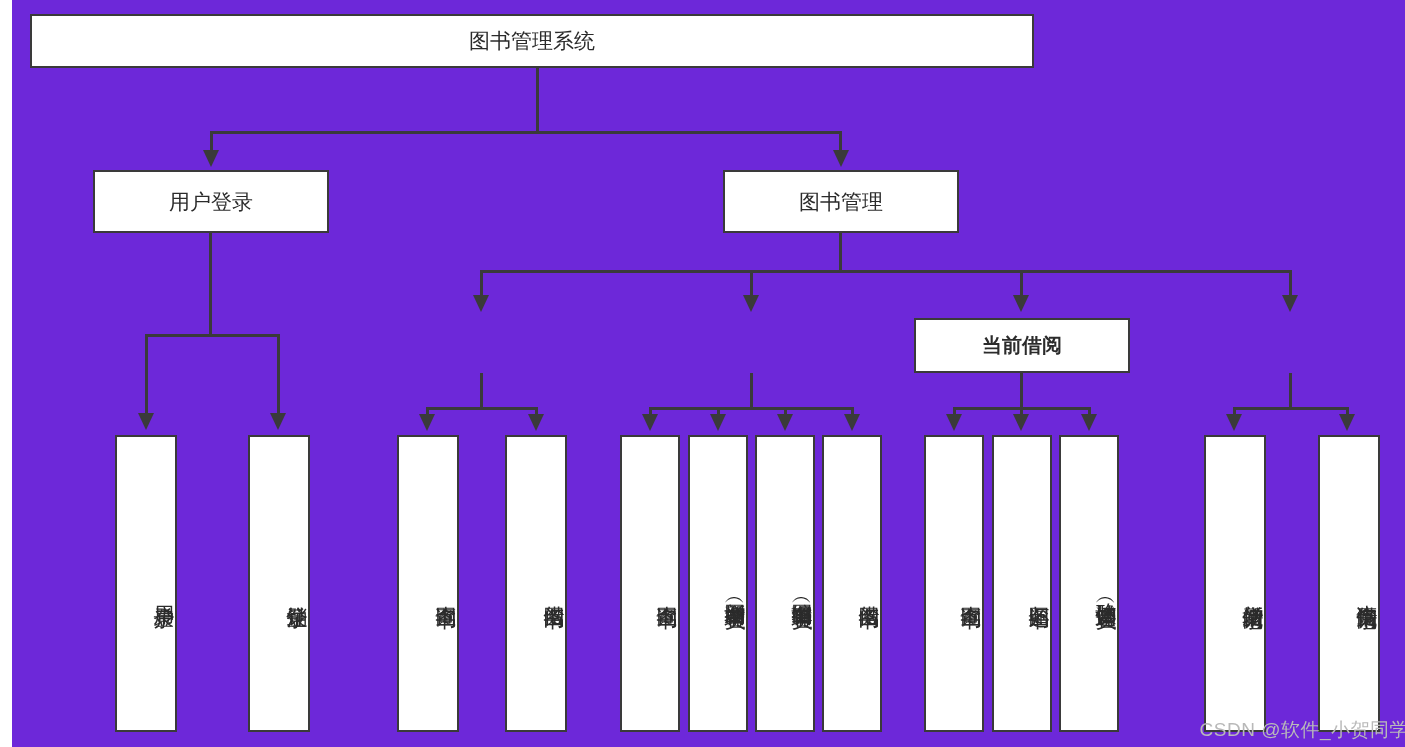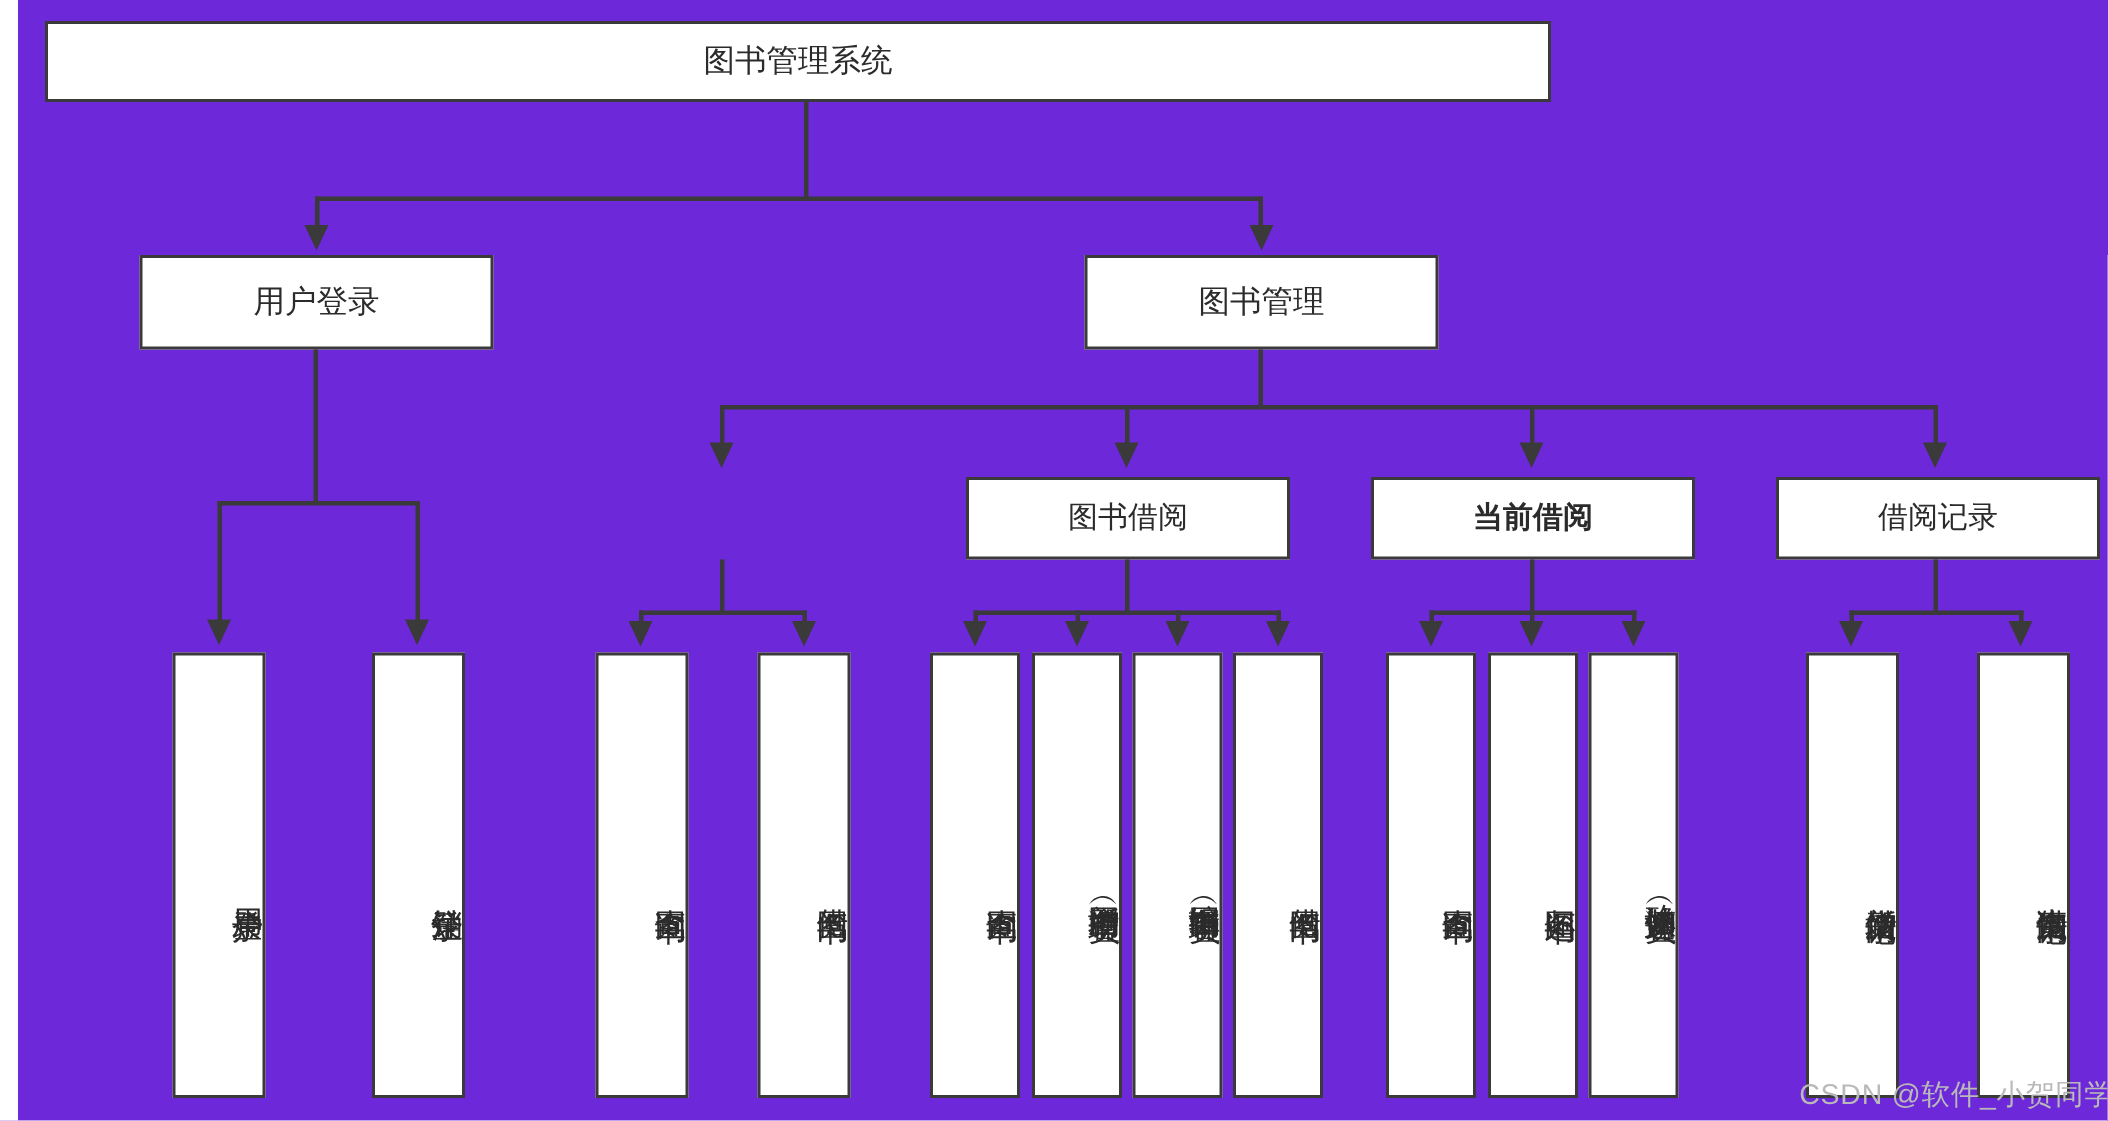--- a/index.html
+++ b/index.html
@@ -120,28 +120,22 @@
   <div class="hline" style="left:468px; top:270px; width:812px; height:3px;"></div>
   <div class="vline" style="left:468px; top:270px; width:3px; height:28px;"></div>
   <div class="arrow" style="left:461px; top:295px;"></div>
   <div class="vline" style="left:738px; top:270px; width:3px; height:28px;"></div>
   <div class="arrow" style="left:731px; top:295px;"></div>
   <div class="vline" style="left:1008px; top:270px; width:3px; height:28px;"></div>
   <div class="arrow" style="left:1001px; top:295px;"></div>
   <div class="vline" style="left:1277px; top:270px; width:3px; height:28px;"></div>
   <div class="arrow" style="left:1270px; top:295px;"></div>
 
-  <div class="node level2" style="left:632px; top:318px; width:216px; height:55px;">
-    <span>图书借阅</span>
-  </div>
   <div class="node level2" style="left:902px; top:318px; width:216px; height:55px;font-weight:bold;">
     <span>当前借阅</span>
-  </div>
-  <div class="node level2" style="left:1172px; top:318px; width:216px; height:55px;">
-    <span>借阅记录</span>
   </div>
 
   <div class="vline" style="left:468px; top:373px; width:3px; height:36px;"></div>
   <div class="hline" style="left:414px; top:407px; width:112px; height:3px;"></div>
   <div class="vline" style="left:414px; top:407px; width:3px; height:10px;"></div>
   <div class="arrow" style="left:407px; top:414px;"></div>
   <div class="vline" style="left:523px; top:407px; width:3px; height:10px;"></div>
   <div class="arrow" style="left:516px; top:414px;"></div>
 
   <div class="vline" style="left:738px; top:373px; width:3px; height:36px;"></div>

